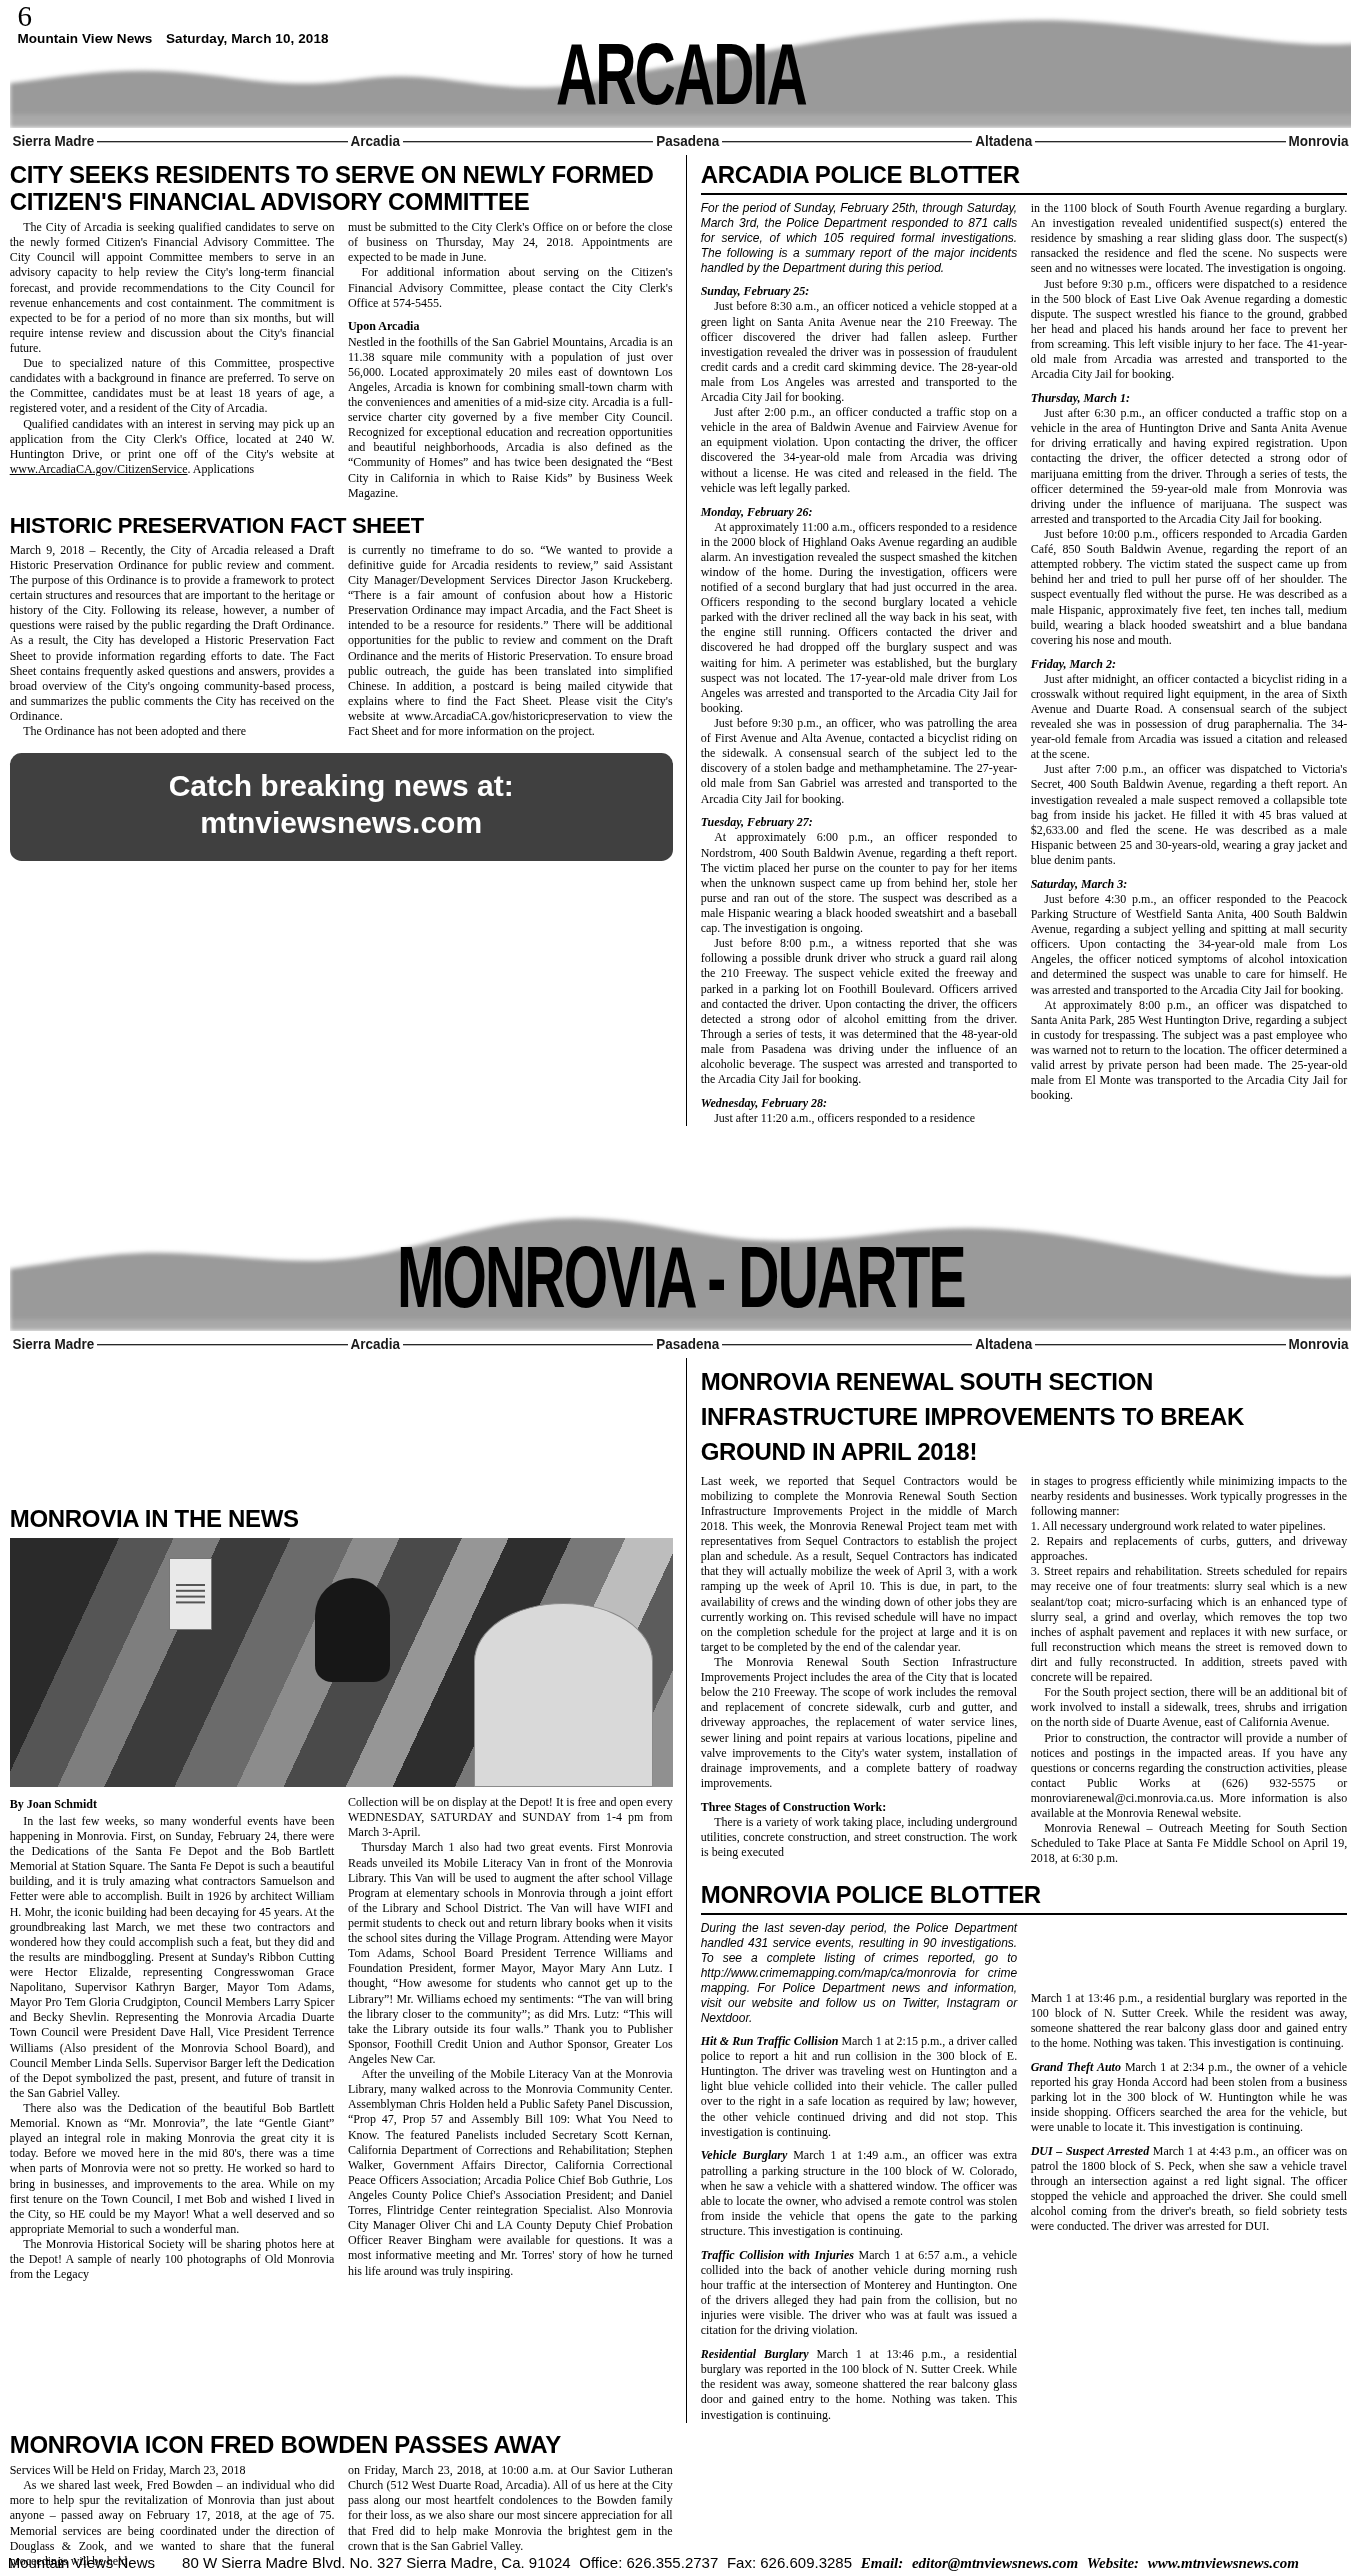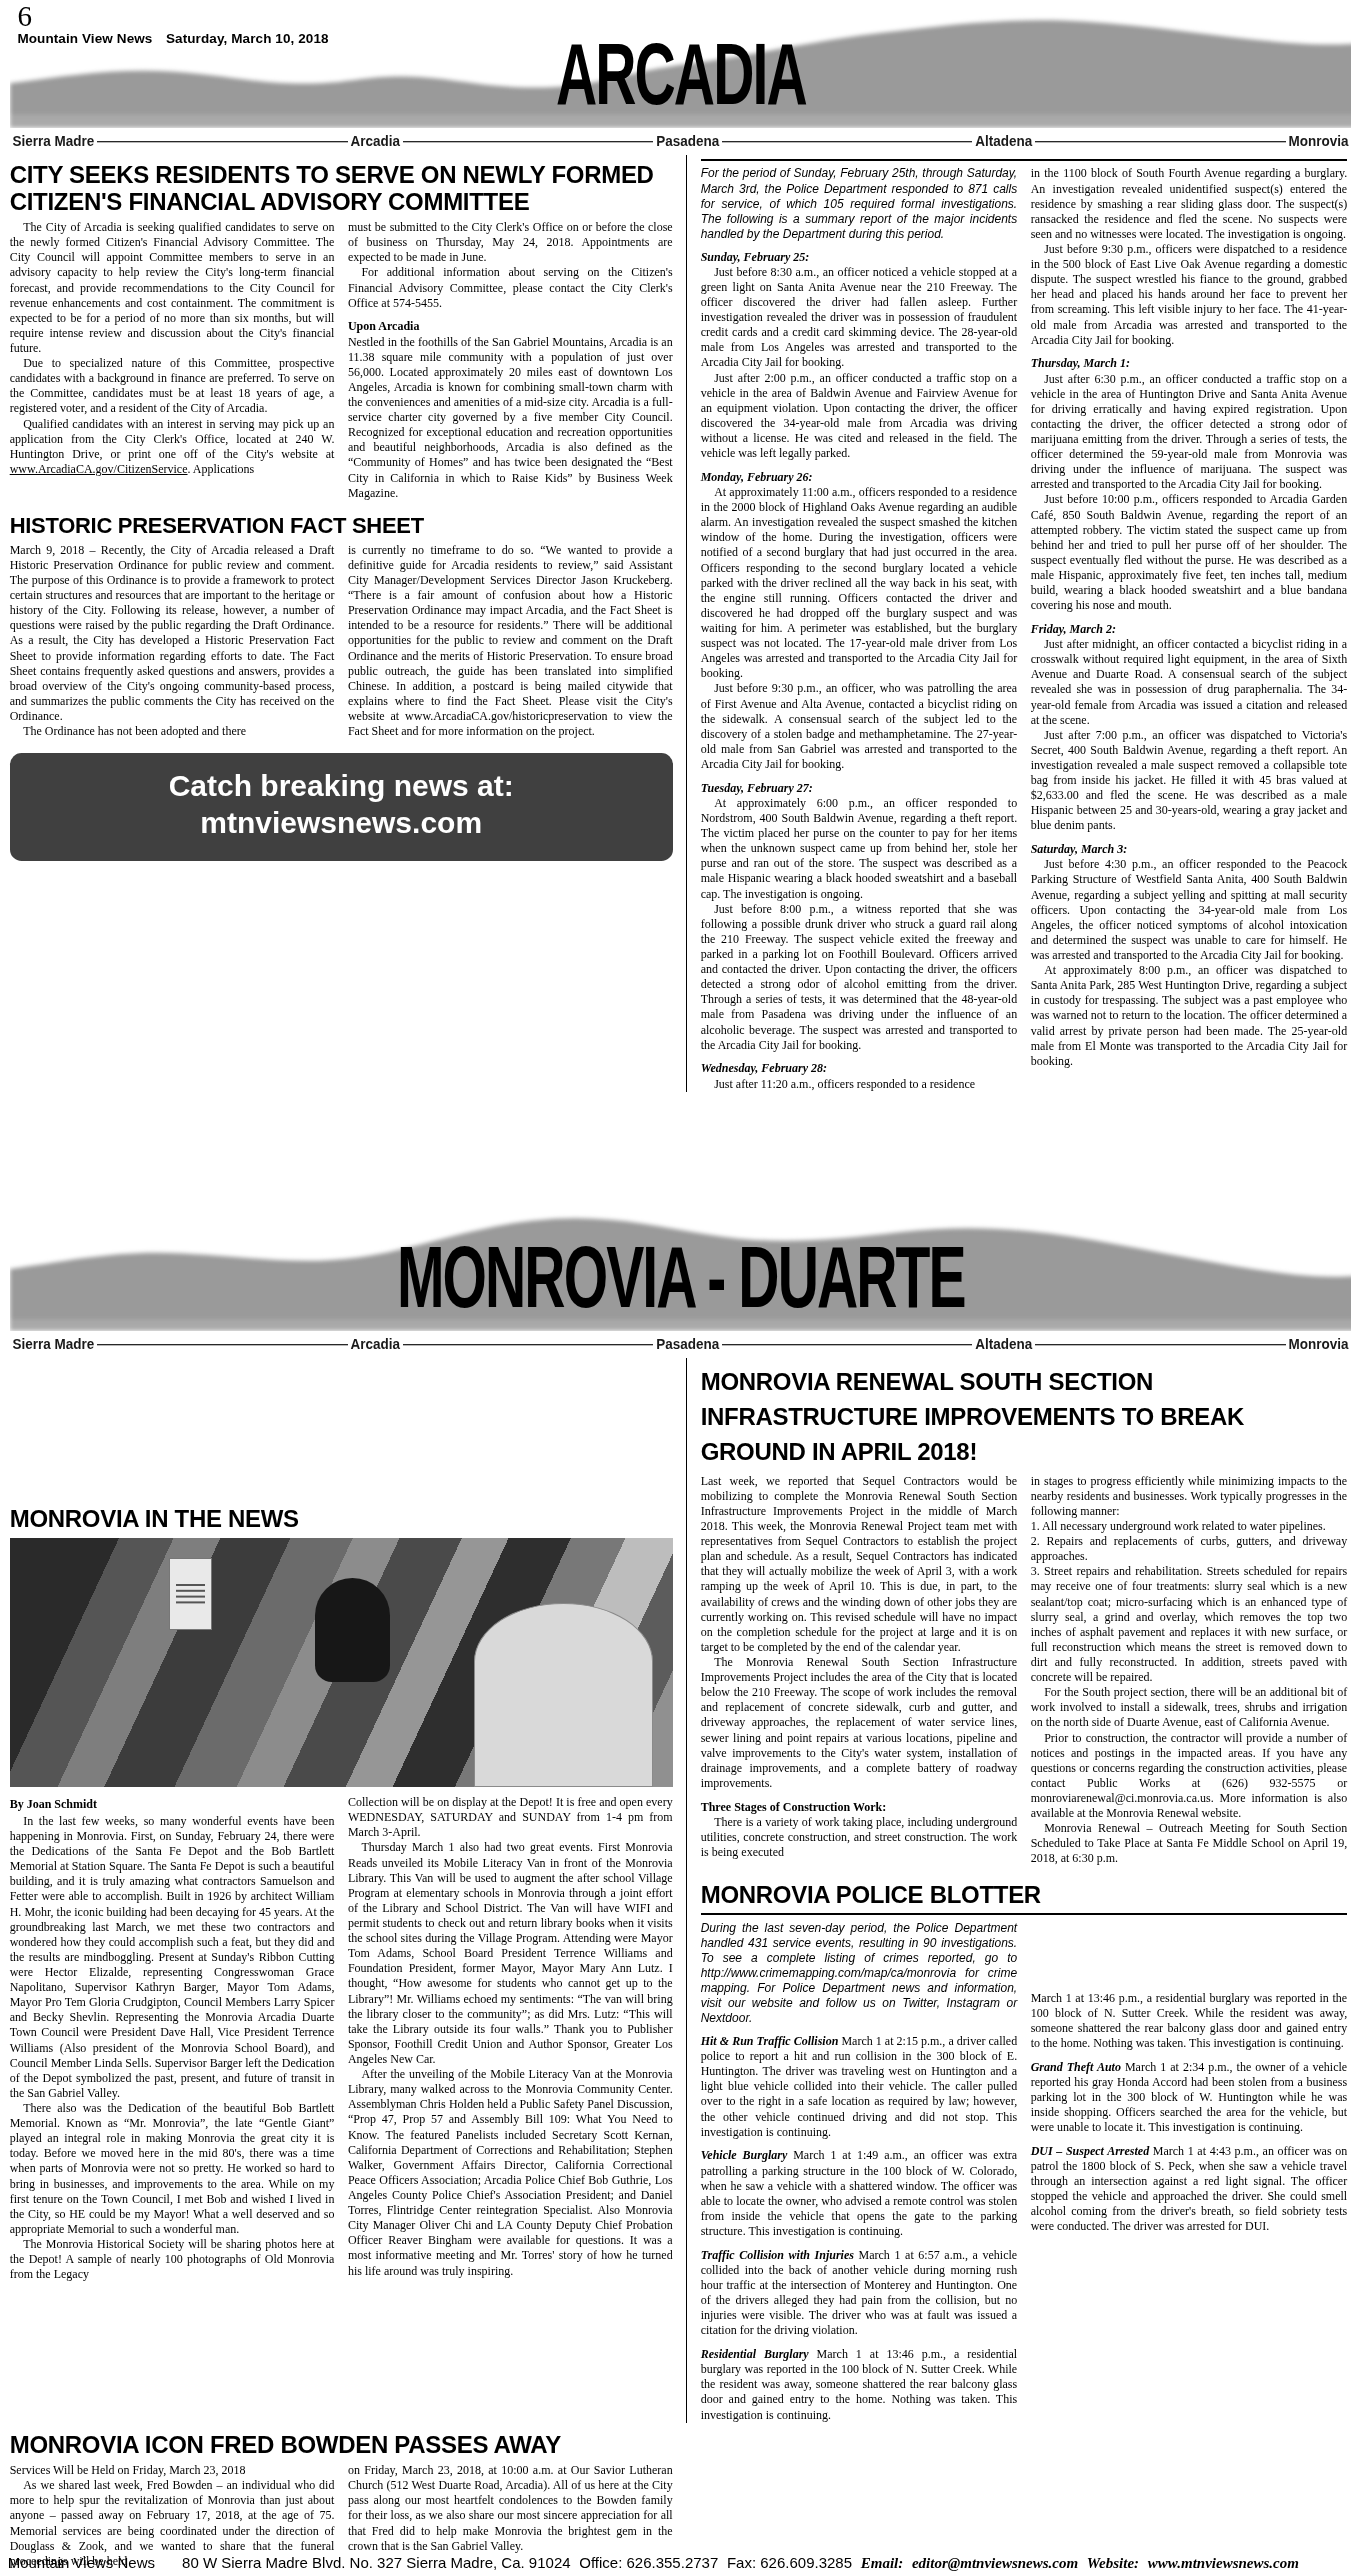--- a/index.html
+++ b/index.html
@@ -233,20 +233,21 @@
           </div>
         </div>
 
         <div class="promo">
           <div>Catch breaking news at:</div>
           <div>mtnviewsnews.com</div>
         </div>
       </div>
 
       <div style="width:661px; border-left:1px solid #000; padding-left:13.5px;">
+        <h1 class="hl" style="margin-top:7.7px;">ARCADIA POLICE BLOTTER</h1>
         <div class="rule-thick"></div>
 
         <div class="cols2">
           <div class="col">
             <p class="it">For the period of Sunday, February 25th, through Saturday, March 3rd, the Police Department responded to 871 calls for service, of which 105 required formal investigations. The following is a summary report of the major incidents handled by the Department during this period.</p>
 
             <p class="bt noind dh">Sunday, February 25:</p>
             <p class="bt">Just before 8:30 a.m., an officer noticed a vehicle stopped at a green light on Santa Anita Avenue near the 210 Freeway. The officer discovered the driver had fallen asleep. Further investigation revealed the driver was in possession of fraudulent credit cards and a credit card skimming device. The 28-year-old male from Los Angeles was arrested and transported to the Arcadia City Jail for booking.</p>
             <p class="bt">Just after 2:00 p.m., an officer conducted a traffic stop on a vehicle in the area of Baldwin Avenue and Fairview Avenue for an equipment violation. Upon contacting the driver, the officer discovered the 34-year-old male from Arcadia was driving without a license. He was cited and released in the field. The vehicle was left legally parked.</p>
 

